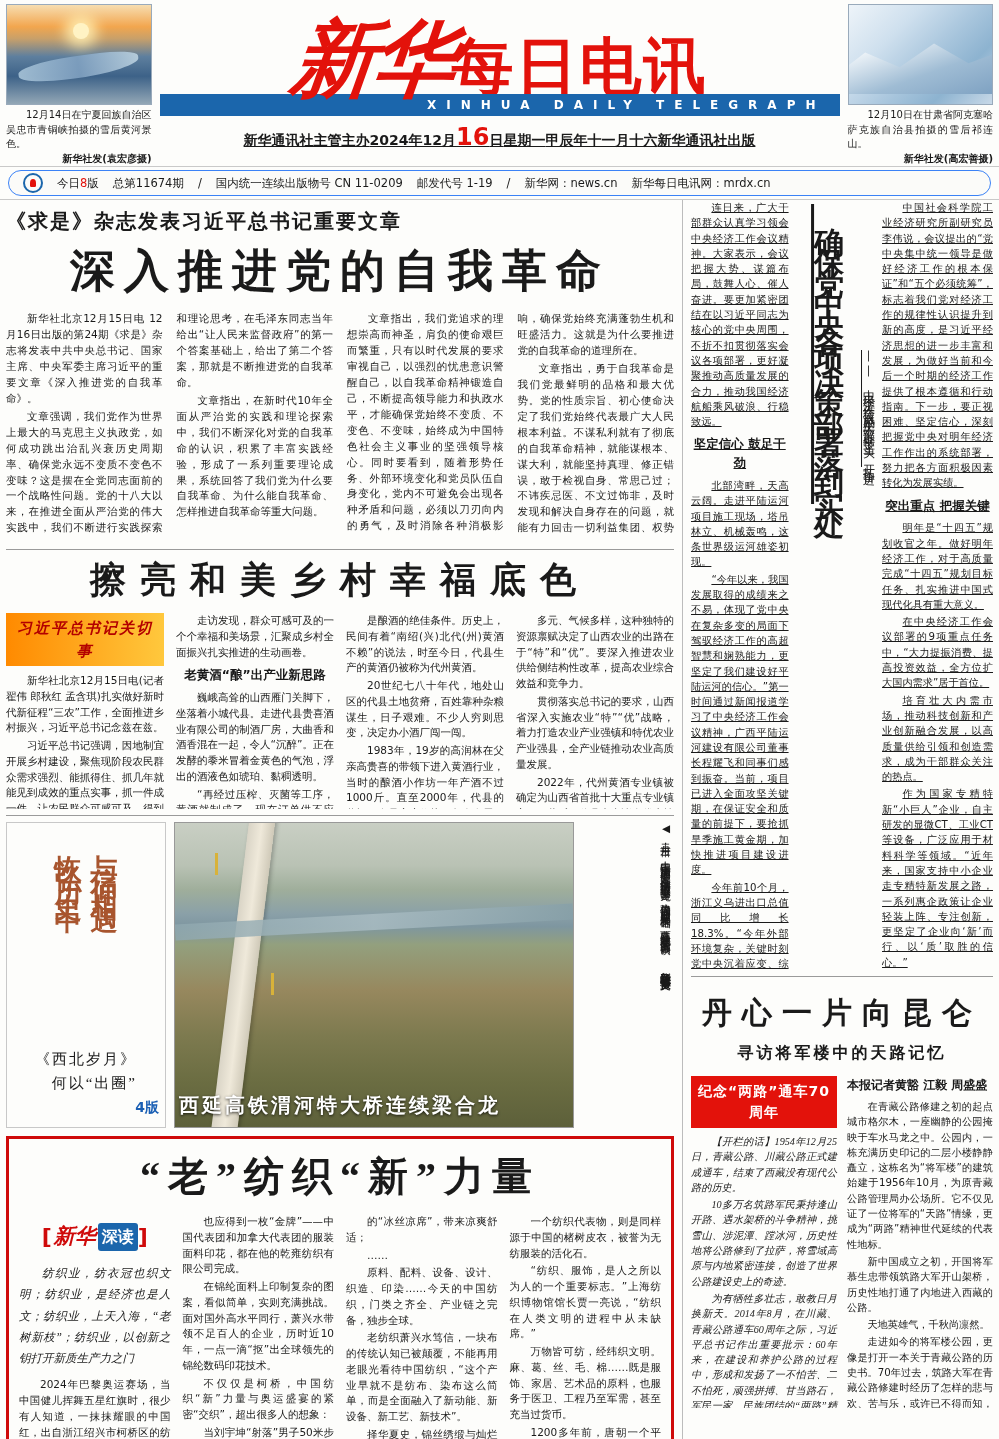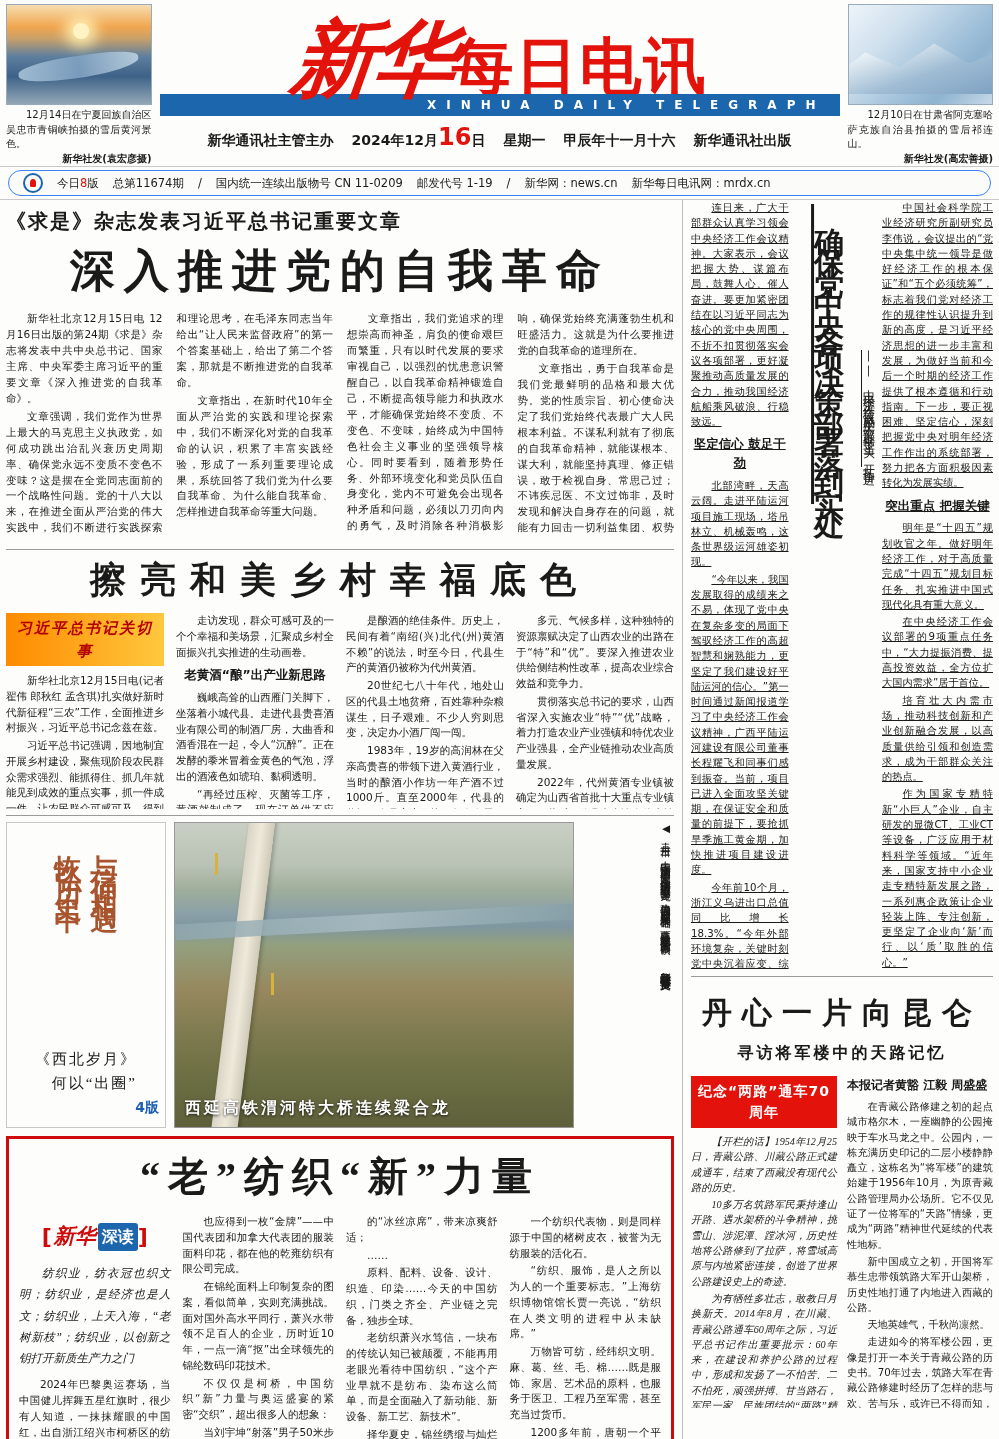--- a/index.html
+++ b/index.html
@@ -35,21 +35,21 @@
   .title-block {
     font-family: "Liberation Serif","DejaVu Serif",serif;
     font-size: 62px; font-weight:900; color:#e3120b; line-height:1; letter-spacing:2px;
   }
   .bluebar {
     width: 680px; height:22px; background:#1b66ac; color:#fff;
     font-size:12px; font-weight:bold; letter-spacing:10px;
     display:flex; align-items:center; justify-content:flex-end; padding-right:14px;
     margin-top:-4px;
   }
-  .dateline { display:flex; align-items:baseline; gap:18px; margin-top:7px; font-size:14px; font-weight:bold; }
+  .dateline { display:flex; align-items:baseline; margin-top:7px; font-size:14px; font-weight:bold;text-decoration:underline; }
   .dateline .d16 { color:#e3120b; font-size:24px; font-weight:bold; }
   
   .infobar { border-top:1px solid #c9c9c9; border-bottom:1px solid #c9c9c9; padding:3px 8px; }
   .infopill { border:1px solid #3b82f6; border-radius:14px; display:flex; align-items:center; gap:14px; padding:2px 14px; font-size:11.5px; background:#fbfbf9; }
   .emblem { width:20px; height:20px; border-radius:50%; border:2px solid #1b66ac; position:relative; flex:none; }
   .emblem::after { content:""; position:absolute; left:5px; top:4px; width:6px; height:8px; background:#e3120b; border-radius:50% 50% 20% 20%; }
   .red { color:#e3120b; }
   
   .main { display:flex; padding:0 6px; }
   .left-main { width:676px; padding-right:8px; }
@@ -81,21 +81,21 @@
   }
   .teaser-title { font-family:"Liberation Serif","DejaVu Serif",serif; font-size:15px; margin-top:10px; text-align:right; line-height:1.6; letter-spacing:2px; }
   .teaser-page { align-self:flex-end; color:#1a5fb4; font-weight:bold; font-size:14px; margin-top:4px;text-align:right; }
   .bridgepic { flex:1; position:relative; overflow:hidden; border:1px solid #999;
     background:
       linear-gradient(180deg,#c9cfc4 0%,#b9c2b4 14%,#9fae9b 22%,#8aa0a8 30%,#7e96a0 34%,#93a07e 40%,#97885e 55%,#7d7a4f 70%,#6b6d42 85%,#5d603a 100%);
   }
   .bridgepic .viaduct { position:absolute; left:54px; top:-20px; width:26px; height:120%; background:linear-gradient(90deg,#d9d4c6,#efe9da,#cfc9b8); transform:rotate(7deg); box-shadow:2px 0 4px rgba(0,0,0,.25); }
   .bridgepic .river2 { position:absolute; left:0; top:30%; width:100%; height:16px; background:linear-gradient(90deg,#8fa7ae,#a9bcc2,#87a0a8); transform:rotate(-3deg); opacity:.85; }
   .bridgepic .crane { position:absolute; width:3px; height:22px; background:#d8b23a; }
-  .photo-overlay { position:absolute; left:10px; bottom:8px; color:#fff; font-size:16px; font-weight:bold; letter-spacing:3px; text-shadow:0 1px 3px rgba(0,0,0,.8); }
+  .photo-overlay { position:absolute; left:4px; bottom:8px; color:#fff; font-size:20px; font-weight:bold; letter-spacing:3px; text-shadow:0 1px 3px rgba(0,0,0,.8); }
   .vertcap { width:92px; writing-mode:vertical-rl; font-size:10.5px; line-height:1.6; height:306px; overflow:hidden; letter-spacing:1px; }
   .vertcap .credit { font-weight:bold; margin-top:10px; display:inline-block; }
   
   .textile { border:3px solid #cf0a0a; margin-top:8px; height:330px; padding:6px 10px; overflow:hidden; }
   .textile-headline { text-align:center; font-family:"Liberation Serif","DejaVu Serif",serif; font-size:40px; font-weight:900; letter-spacing:8px; margin:4px 0 10px; }
   .tcols { display:flex; gap:12px; font-size:10.5px; line-height:1.5; height:246px; overflow:hidden; }
   .tcols .col { flex:1; }
   .shendu { display:flex; justify-content:center; align-items:center; margin:6px 0 10px; }
   .shendu .brk { color:#cf0a0a; font-size:22px; font-weight:bold; }
   .shendu .xh { color:#cf0a0a; font-family:"Liberation Serif","DejaVu Serif",serif; font-style:italic; font-weight:bold; font-size:21px; margin:0 2px; }

